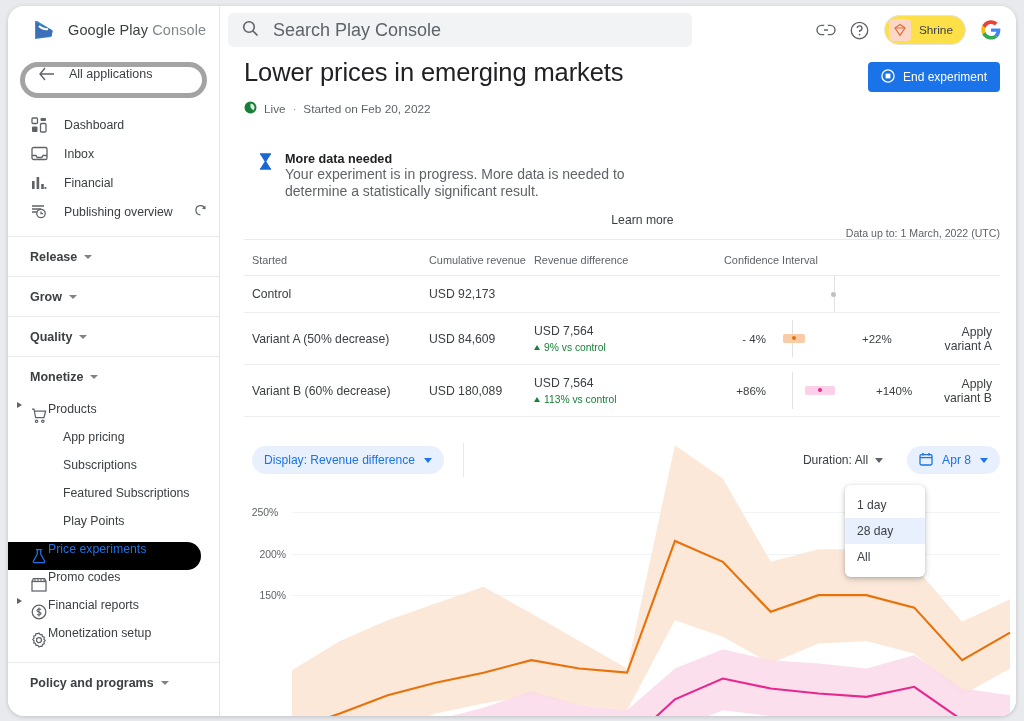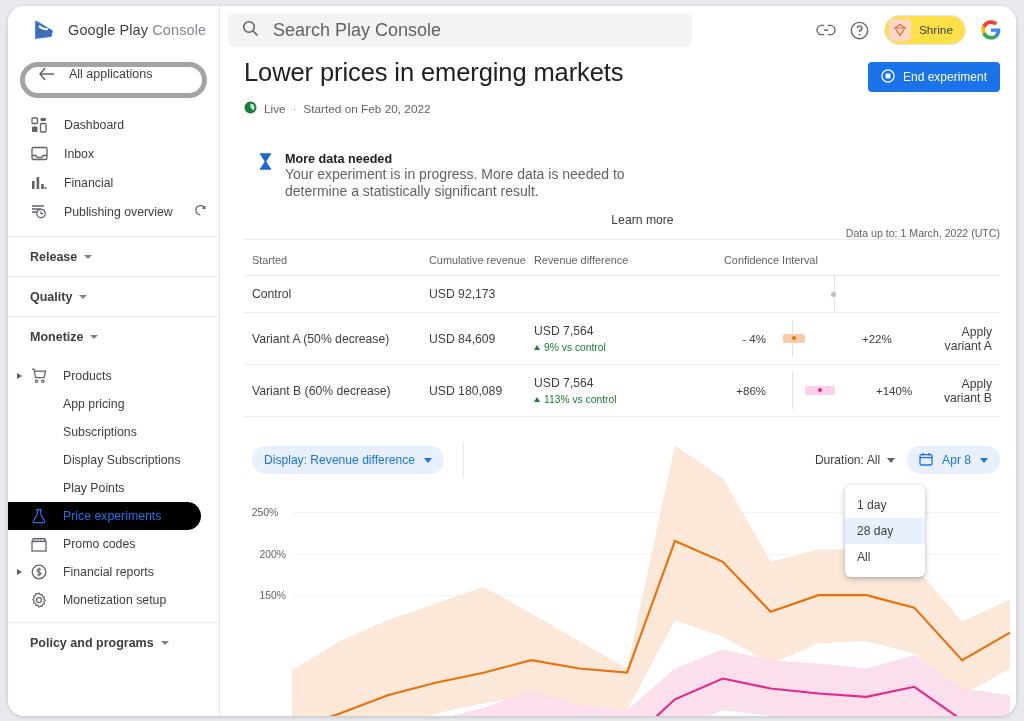--- a/index.html
+++ b/index.html
@@ -62,22 +62,22 @@
     border-top: 1px solid #e9eaec;
     height: 40px;
     display: flex; align-items: center;
     padding: 0 22px;
     gap: 7px; cursor: pointer;
   }
   .section .txt { font-size: 12.5px; color: #3c4043; font-weight: bold; }
   .caret { width: 0; height: 0; border-left: 4px solid transparent; border-right: 4px solid transparent; border-top: 4px solid #5f6368; opacity: .8; }
 
   .subitem {
-    display: flex; align-items: center;
-    height: 28px; gap: 15px;
+    display: flex; 
+    height: 28px; 
     padding-left: 22px; cursor: pointer;
     position: relative;
   }
   .subitem .exp { position: absolute; left: 9px; width: 0; height: 0; border-top: 3.5px solid transparent; border-bottom: 3.5px solid transparent; border-left: 5px solid #5f6368; }
   .subitem .ico { width: 18px; flex: 0 0 18px; color: #5f6368; display: flex; align-items: center; justify-content: center; }
   .subitem .txt { font-size: 12.3px; color: #3c4043; white-space: nowrap; }
   .subitem.indent .txt { margin-left: 33px; }
   .subitem.active {
     background: #000000;
     border-radius: 0 16px 16px 0;
@@ -171,21 +171,21 @@
 
   .chartctl { display: flex; align-items: center; margin: 26px 0 0 0; position: relative; }
   .chip {
     background: #e8f0fe; color: #1a73e8;
     height: 28px; border-radius: 14px;
     display: inline-flex; align-items: center; gap: 9px;
     padding: 0 12px; font-size: 12.1px; cursor: pointer;
     margin-left: 8px;
   }
   .chipdiv { width: 1px; height: 34px; background: #e6e8eb; margin-left: 19px; }
-  .rightctl { margin-left: auto; display: flex; align-items: center; gap: 6px; }
+  .rightctl { margin-left: auto; display: flex; align-items: center; gap: 18px; }
   .plainsel { display: inline-flex; align-items: center; gap: 7px; font-size: 12.1px; color: #3c4043; cursor: pointer; padding: 0 6px; }
   .caret-sm { width: 0; height: 0; border-left: 4px solid transparent; border-right: 4px solid transparent; border-top: 5px solid #5f6368; }
   .caret-sm.blue { border-top-color: #1a73e8; }
 
   .menu {
     position: absolute;
     left: 601px; top: 42px;
     width: 80px;
     background: #fff;
     border-radius: 6px;
@@ -284,20 +284,24 @@
             </svg>
         </span>
       </div>
     </div>
 
     <div class="section" style="margin-top:10px">
       <span class="txt">Release</span>
       <span class="caret"></span>
     </div>
     <div class="section">
+      <span class="txt">Grow</span>
+      <span class="caret"></span>
+    </div>
+    <div class="section">
       <span class="txt">Quality</span>
       <span class="caret"></span>
     </div>
     <div class="section">
       <span class="txt">Monetize</span>
       <span class="caret"></span>
     </div>
 
     <div style="margin-top:6px">
       <div class="subitem">
@@ -311,21 +315,21 @@
         </span>
         <span class="txt">Products</span>
       </div>
       <div class="subitem indent">
         <span class="txt">App pricing</span>
       </div>
       <div class="subitem indent">
         <span class="txt">Subscriptions</span>
       </div>
       <div class="subitem indent">
-        <span class="txt">Display Subscriptions</span>
+        <span class="txt">Featured Subscriptions</span>
       </div>
       <div class="subitem indent">
         <span class="txt">Play Points</span>
       </div>
       <div class="subitem active">
         <span class="ico">
           <svg width="16" height="16" viewBox="0 0 16 16">
               <path d="M5 1.5 H11 M6.3 1.5 V6 L2.3 13.2 A1 1 0 0 0 3.2 14.6 H12.8 A1 1 0 0 0 13.7 13.2 L9.7 6 V1.5" stroke="#1a73e8" stroke-width="1.25" fill="none"></path>
             </svg>
         </span>

